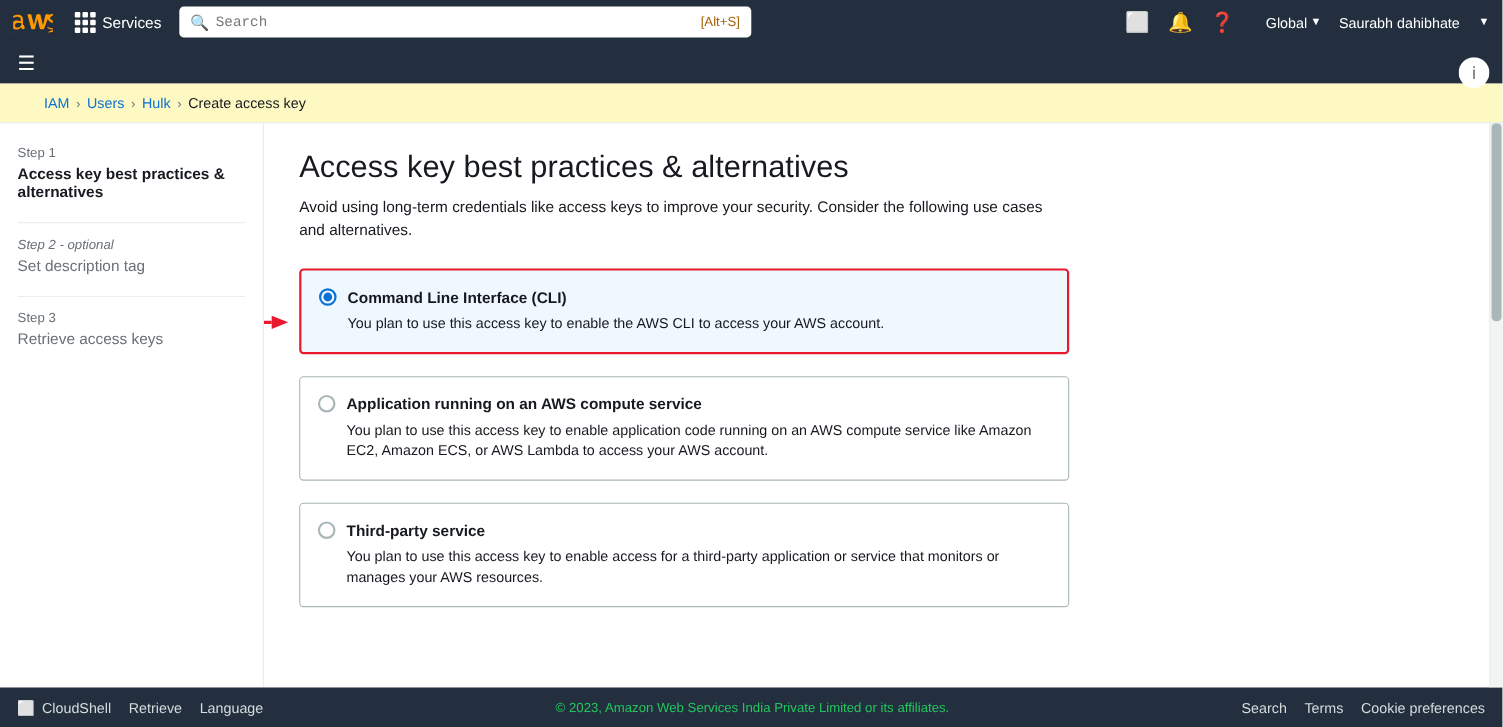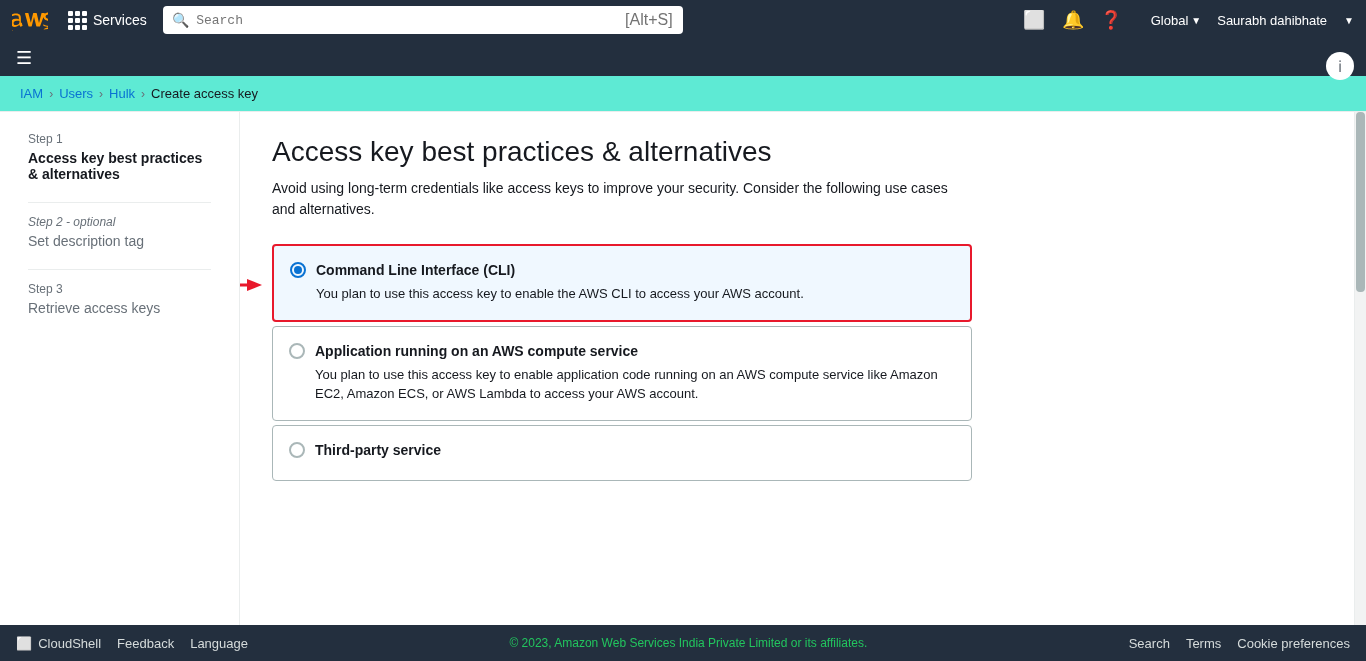--- a/index.html
+++ b/index.html
@@ -26,42 +26,42 @@
     }
     .grid-icon { display: grid; grid-template-columns: repeat(3,5px); gap: 2px; }
     .grid-dot { width: 5px; height: 5px; background: #fff; border-radius: 1px; }
     .search-bar {
       flex: 1; max-width: 520px; display: flex; align-items: center;
       background: #fff; border-radius: 4px; height: 28px; padding: 0 10px; gap: 6px;
     }
     .search-bar input {
       border: none; outline: none; font-size: 13px; flex: 1; color: #1d4ed8; font-family: Liberation Mono, monospace;
     }
-    .search-shortcut { color: #737373; font-size: 16px; }
+    .search-shortcut { color: #a16207; font-size: 12px; }
     .nav-right { margin-left: auto; display: flex; align-items: center; gap: 16px; }
     .nav-icon-btn { color: #d5dbdb; font-size: 18px; cursor: pointer; }
     .nav-global { color: #fff; font-size: 13px; cursor: pointer; display: flex; align-items: center; gap: 3px; margin-left: 12px; }
     .nav-user { color: #fff; font-size: 13px; cursor: pointer; display: flex; align-items: center; gap: 17px; }
     .caret { font-size: 10px; }
 
     
     .secondary-nav {
       background: #232f3e;
       height: 36px;
       display: flex;
       align-items: center;
       padding: 0 16px;
       flex-shrink: 0;
     }
     .hamburger { color: #fff; font-size: 18px; cursor: pointer; }
 
     
     .breadcrumb-bar {
-      background: #5eead4;
-      padding: 10px 20px;
+      background: #fef9c3;
+      padding: 10px 40px;
       display: flex;
       align-items: center;
       gap: 6px;
       font-size: 13px;
       flex-shrink: 0;
       border-bottom: 1px solid #eaeded;
     }
     .breadcrumb-link { color: #0972d3; cursor: pointer; text-decoration: none; }
     .breadcrumb-sep { color: #687078; font-size: 12px; }
     .breadcrumb-current { color: #16191f; }
@@ -78,21 +78,21 @@
       flex: 1;
       overflow: hidden;
       background: #f2f3f3;
     }
 
     
     .sidebar {
       width: 240px;
       flex-shrink: 0;
       background: #fff;
-      padding: 20px 28px;
+      padding: 20px 16px;
       border-right: 1px solid #eaeded;
       overflow-y: auto;
     }
     .step-item { margin-bottom: 20px; }
     .step-label { font-size: 12px; color: #687078; margin-bottom: 4px; }
     .step-label-italic { font-size: 12px; color: #687078; font-style: italic; margin-bottom: 4px; }
     .step-title { font-size: 14px; font-weight: 700; color: #16191f; }
     .step-title-normal { font-size: 14px; color: #687078; }
     .step-divider { border: none; border-top: 1px solid #eaeded; margin: 12px 0; }
 
@@ -115,21 +115,21 @@
       margin-bottom: 24px;
       max-width: 700px;
       line-height: 1.5;
     }
 
     
     .option-card {
       border: 1px solid #aab7b8;
       border-radius: 4px;
       padding: 16px;
-      margin-bottom: 4px;
+      margin-bottom: 20px;
       cursor: pointer;
       background: #fff;
       max-width: 700px;
     }
     .option-card.selected {
       border: 2px solid #e8192c;
       background: #f0f8ff;
     }
     .option-header {
       display: flex;
@@ -313,37 +313,38 @@
         <span class="option-title">Application running on an AWS compute service</span>
       </div>
       <p class="option-desc">You plan to use this access key to enable application code running on an AWS compute service like Amazon EC2, Amazon ECS, or AWS Lambda to access your AWS account.</p>
     </div>
 
     <div class="option-card">
       <div class="option-header">
         <div class="radio-outer"></div>
         <span class="option-title">Third-party service</span>
       </div>
+      <p class="option-desc">You plan to use this access key to enable access for a third-party application or service that monitors or manages your AWS resources.</p>
     </div>
 
   </div>
 
   <div class="right-scrollbar">
     <div class="scrollbar-thumb"></div>
   </div>
 
 </div>
 
 <div class="footer">
   <div class="footer-left">
     <div class="footer-btn">
       <span>⬜</span>
       <span>CloudShell</span>
     </div>
-    <span class="footer-btn">Feedback</span>
+    <span class="footer-btn">Retrieve</span>
     <span class="footer-btn">Language</span>
   </div>
   <div class="footer-center">© 2023, Amazon Web Services India Private Limited or its affiliates.</div>
   <div class="footer-right">
     <span class="footer-link">Search</span>
     <span class="footer-link">Terms</span>
     <span class="footer-link">Cookie preferences</span>
   </div>
 </div>
 

